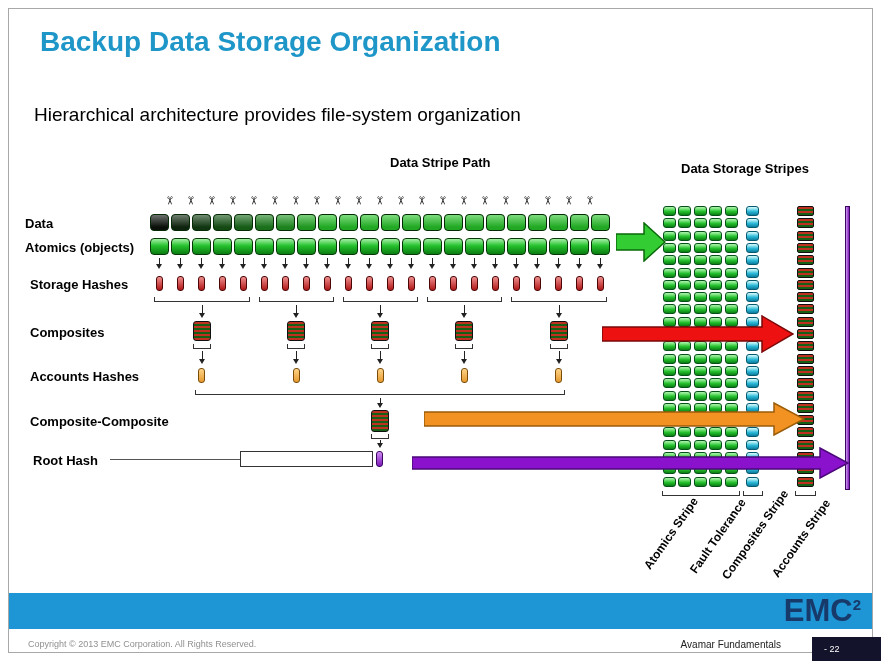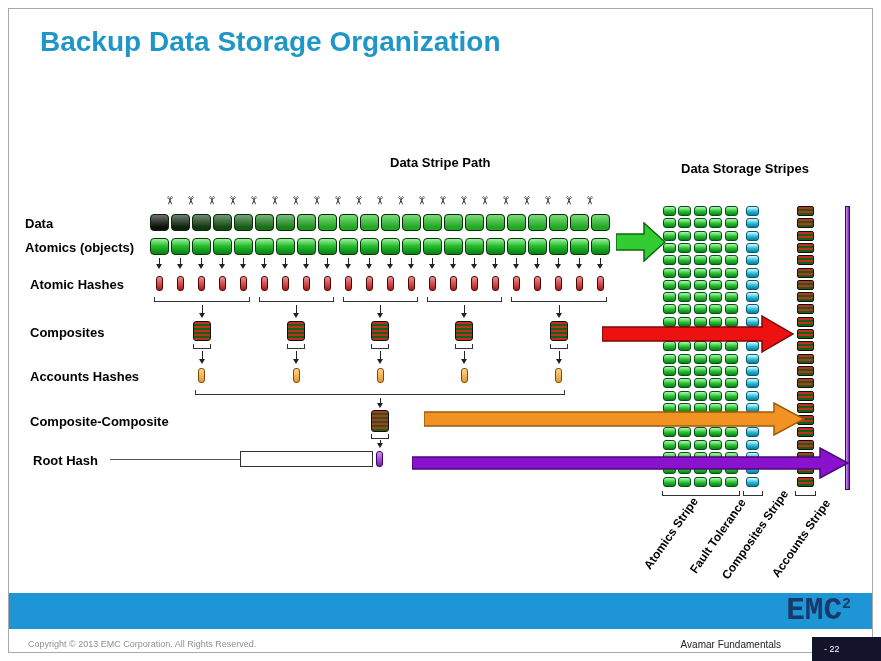--- a/index.html
+++ b/index.html
@@ -35,42 +35,43 @@
   .sblk.green { background:linear-gradient(180deg,#9ef09e 10%, var(--atomic_green,#25c12d) 55%, #0b7d12); }
   .sblk.cyan { background:linear-gradient(180deg,#c2f4f8 10%, var(--stripe_cyan,#2cb9d8) 55%, #0b7d9d); border-color:#065a70; }
   .accounts-bar { position:absolute; left:845px; top:206px; width:5px; height:284px;
                   background:linear-gradient(90deg,#cc99ee, var(--hash_purple,#7d18b8)); border:1px solid #3a0560; }
   .wbox { position:absolute; background:#fff; border:1px solid #333; }
   .hline { position:absolute; height:1px; background:#555; }
   .fat-arrow { position:absolute; z-index:6; }
   .rot-label { position:absolute; font-size:12px; font-weight:bold; white-space:nowrap;
                transform:rotate(-55deg); transform-origin:0 0; color:#000; }
   .band { position:absolute; left:9px; top:593px; width:863px; height:36px; background:var(--band_blue,#1e95d4); }
-  .logo { position:absolute; right:30px; top:593px; font-family:Liberation Mono, monospace; font-weight:bold;
+  .logo { position:absolute; right:20px; top:593px; font-family:Liberation Sans, sans-serif; font-weight:bold;
           font-size:31px; color:var(--logo_navy,#173a6a); z-index:7;margin-left:17px; }
   .logo sup { font-size:15px; }
   .copyright { position:absolute; left:28px; top:639px; font-size:9px; color:#909090; }
   .course { position:absolute; right:100px; top:639px; font-size:10px; color:#222; }
   .pagebox { position:absolute; right:0; bottom:0; width:69px; height:24px; background:#13132b; color:#fff;
              font-size:9px; display:flex; align-items:center; padding-left:12px; z-index:8; }
 </style>
 </head>
 <body>
 
 <div id="slide">
   <div class="frame"></div>
 
   <div class="title">Backup Data Storage Organization</div>
+  <div class="subtitle">Hierarchical architecture provides file-system organization</div>
 
   <div class="col-header" style="left:390px;top:155px">Data Stripe Path</div>
   <div class="col-header" style="left:681px;top:161px">Data Storage Stripes</div>
 
   <div class="row-label" style="left:25px;top:216px">Data</div>
   <div class="row-label" style="left:25px;top:240px">Atomics (objects)</div>
-  <div class="row-label" style="left:30px;top:277px">Atomic Hashes</div>
+  <div class="row-label" style="left:30px;top:277px">Storage Hashes</div>
   <div class="row-label" style="left:30px;top:325px">Composites</div>
   <div class="row-label" style="left:30px;top:369px">Accounts Hashes</div>
   <div class="row-label" style="left:30px;top:414px">Composite-Composite</div>
   <div class="row-label" style="left:33px;top:453px">Root Hash</div>
 
   <div id="diagram-canvas">
       <span class="seg" style="left: 150px; top: 214px; background: linear-gradient(rgba(255, 255, 255, 0.4), rgba(0, 0, 0, 0.15) 80%), rgb(12, 18, 12);"></span>
       <span class="atom" style="left: 150px; top: 238px;"></span>
       <span class="varrow" style="left: 159px; top: 258px; height: 9px;"></span>
       <span class="hash hash-red" style="left: 156px; top: 276px;"></span>

